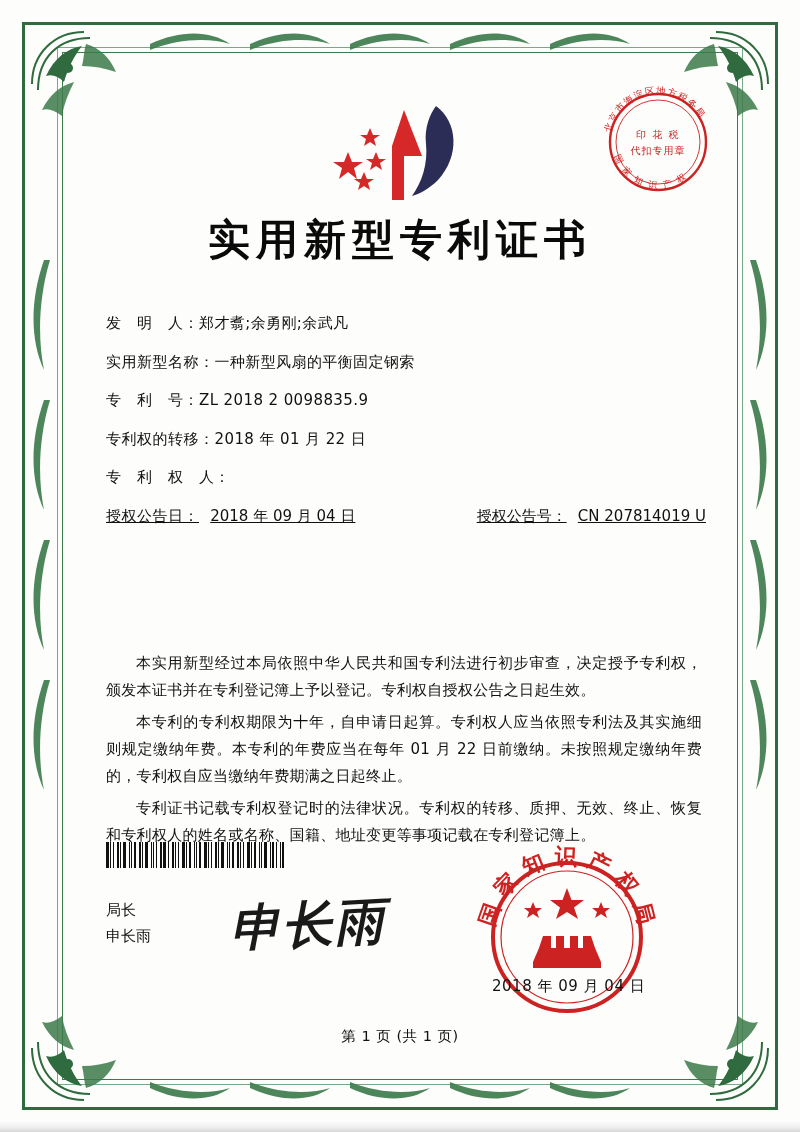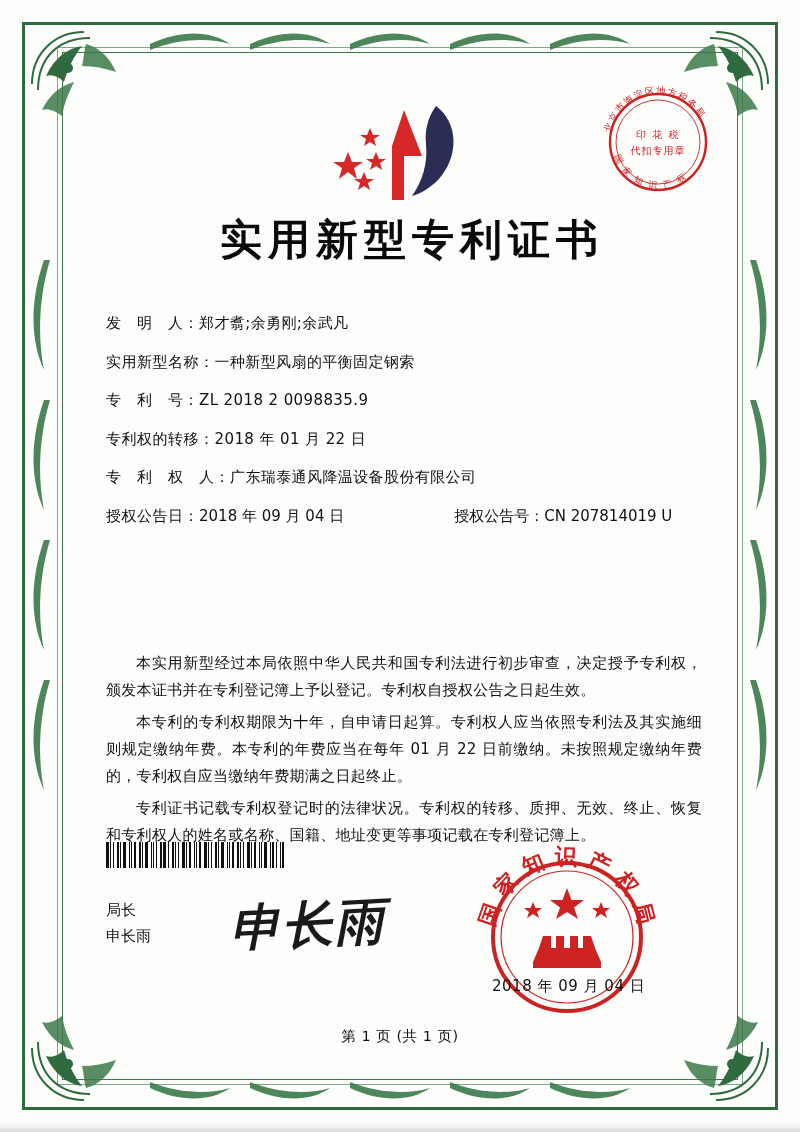--- a/index.html
+++ b/index.html
@@ -98,21 +98,21 @@
   .stamp-tax {
     position: absolute;
     right: 18px;
     top: 28px;
     width: 124px;
     height: 124px;
   }
 
   .title {
     position: absolute;
-    left: 12px;
+    left: 0;
     top: 160px;
     width: 676px;
     text-align: center;
     font-family: "DejaVu Sans", sans-serif;
     font-weight: bold;
     font-size: 42px;
     letter-spacing: 6px;
     color: #0a0a0a;
   }
 
@@ -131,21 +131,21 @@
   }
   .field-label {
     flex: 0 0 auto;
     white-space: pre;
     letter-spacing: 0.5px;
   }
   .field-value {
     flex: 1 1 auto;
     letter-spacing: 0.4px;
   }
-  .field-row.two-col { justify-content: flex-start; }
+  .field-row.two-col { justify-content: space-between; text-decoration: underline; }
   .field-row .second-label {
     margin-left: 110px;
     white-space: pre;
   }
 
   .paragraphs {
     position: absolute;
     left: 44px;
     top: 598px;
     width: 596px;
@@ -365,21 +365,20 @@
       <div class="field-row">
         <span class="field-label">专　利　号：</span>
         <span class="field-value">ZL 2018 2 0098835.9</span>
       </div>
       <div class="field-row">
         <span class="field-label">专利权的转移：</span>
         <span class="field-value">2018 年 01 月 22 日</span>
       </div>
       <div class="field-row">
         <span class="field-label">专　利　权　人：</span>
-        <span class="field-value">广东瑞泰通风降温设备股份有限公司</span>
       </div>
       <div class="field-row two-col">
         <span class="field-label">授权公告日：</span>
         <span>2018 年 09 月 04 日</span>
         <span class="second-label">授权公告号：</span>
         <span>CN 207814019 U</span>
       </div>
     </div>
 
     <div class="paragraphs">

